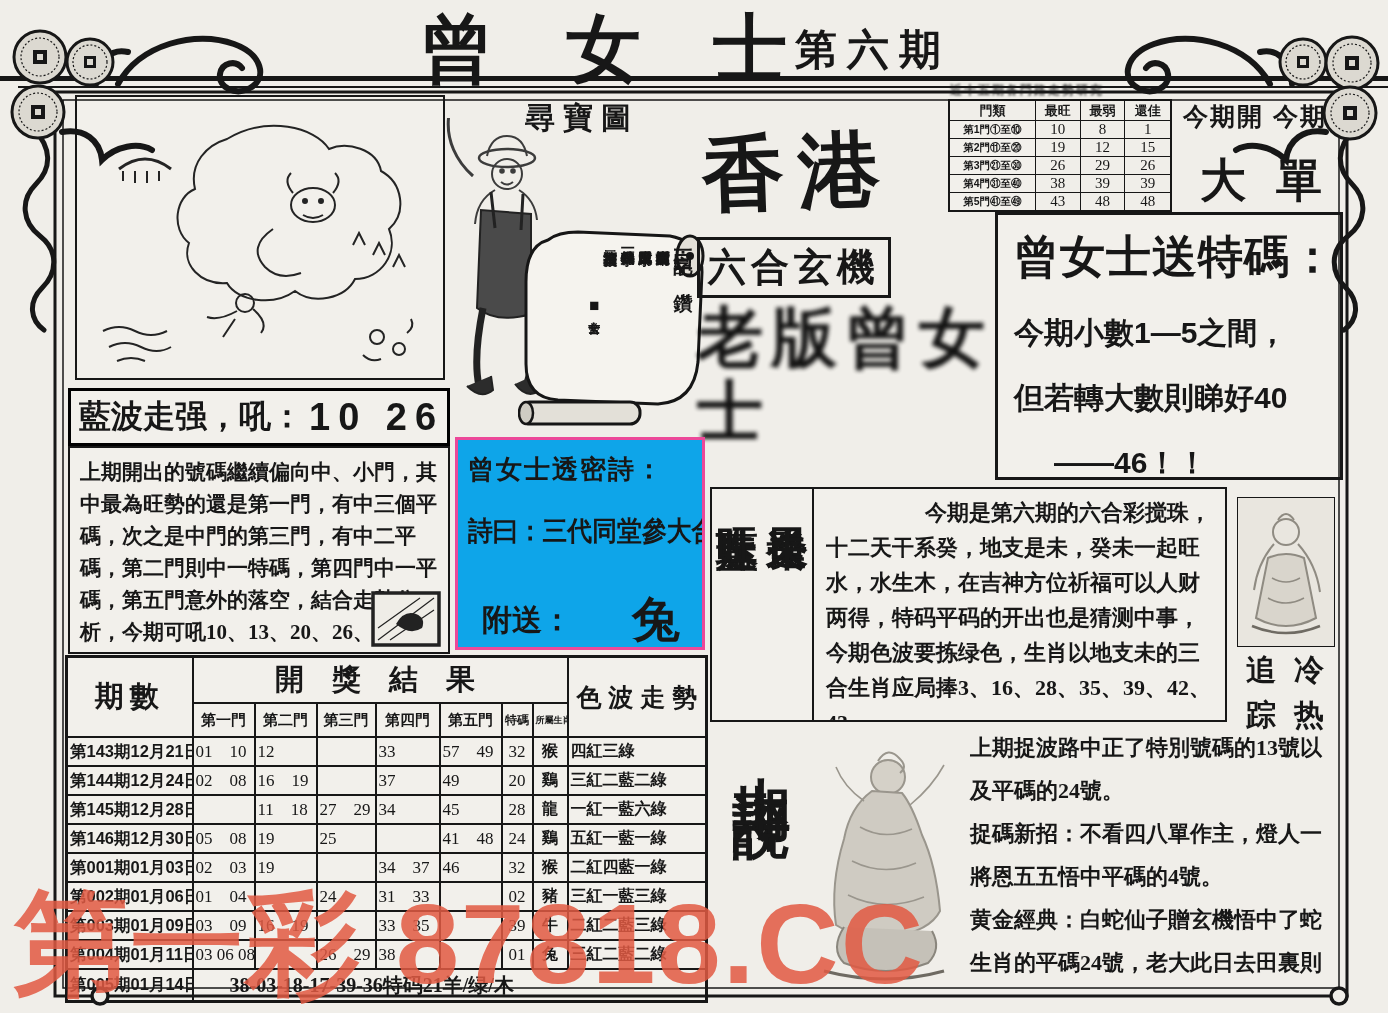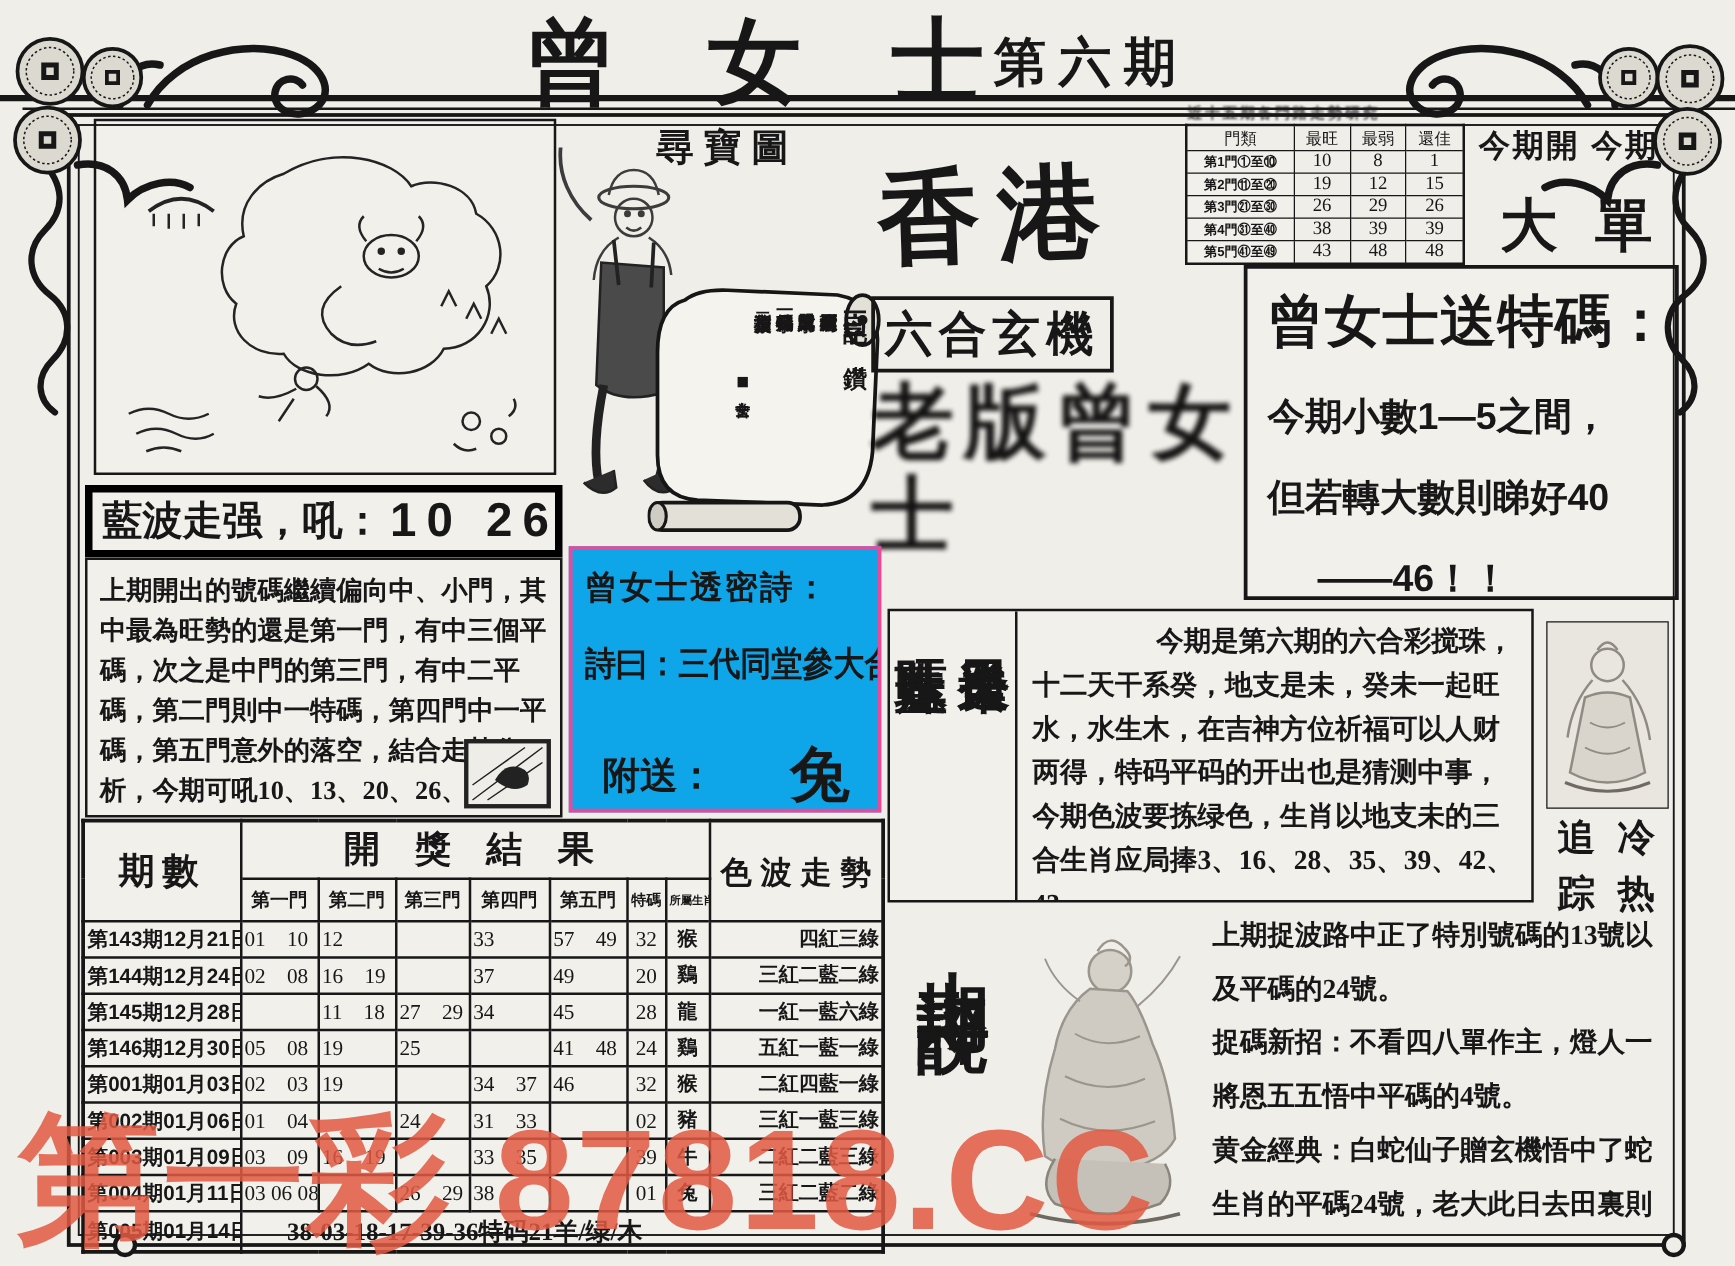--- a/index.html
+++ b/index.html
@@ -10,33 +10,33 @@
   .box{border:2.5px solid #171717;background:#f2f0eb;overflow:hidden;box-sizing:border-box;}
   .vtext{writing-mode:vertical-rl;text-orientation:upright;}
   .serif{font-family:"Liberation Serif", serif;}
   
   .masthead{font-size:74px;font-weight:800;letter-spacing:26px;white-space:nowrap;}
   .issue{font-size:42px;font-weight:700;letter-spacing:10px;white-space:nowrap;}
   
   table{border-collapse:collapse;}
   .stats{width:224px;font-size:15px;}
   .stats th,.stats td{border:1.6px solid #171717;text-align:center;padding:0;height:16px;}
-  .stats th{font-size:13px;font-weight:400;height:19px;}
+  .stats th{font-size:13px;font-weight:700;height:19px;}
   .stats td.gate{font-size:10.5px;font-weight:800;background:#f2f0eb;}
   .stats td.num{font-family:"Liberation Serif",serif;font-size:15px;}
   
   .results{width:640px;table-layout:fixed;background:#f2f0eb;}
   .results th,.results td{border:2px solid #171717;padding:0 2px;overflow:hidden;white-space:nowrap;}
   .results .h1{font-size:29px;font-weight:800;}
   .results .h2{font-size:15px;font-weight:800;text-align:center;height:32px;}
   .results td{height:27px;font-size:17px;}
   .results .period{font-weight:700;font-size:16.5px;}
   .results .num{font-family:"Liberation Serif",serif;}
   .results .zo{text-align:center;font-weight:700;font-size:16px;}
-  .results .col{text-align:right;font-weight:700;font-size:16px;}
+  .results .col{text-align:left;font-weight:700;font-size:16px;}
   .results .spn{text-align:center;}
   
   .wm{font-size:114px;font-weight:800;color:#e25a43;opacity:.85;letter-spacing:2px;
       white-space:nowrap;z-index:60;pointer-events:none;}
   .distressed{font-size:66px;font-weight:800;line-height:74px;letter-spacing:8px;
       filter:blur(2.3px) contrast(1.2);opacity:.93;}
   .para{font-family:"Liberation Serif",serif;font-weight:600;}
 </style>
 </head>
 <body>
@@ -217,21 +217,21 @@
   <div class="abs" style="left:1200px;top:150px;font-size:46px;font-weight:800;">大</div>
   <div class="abs" style="left:1276px;top:150px;font-size:46px;font-weight:800;">單</div>
 
   <div class="abs" style="left:995px;top:212px;width:348px;height:268px;border:3.5px solid #171717;box-sizing:border-box;padding:12px 16px;background:#f2f0eb;overflow:hidden;">
     <div style="font-size:45px;font-weight:800;letter-spacing:1px;white-space:nowrap;">曾女士送特碼：</div>
     <div style="font-size:30px;font-weight:800;margin-top:26px;">今期小數1—5之間，</div>
     <div style="font-size:30px;font-weight:800;margin-top:24px;">但若轉大數則睇好40</div>
     <div style="font-size:30px;font-weight:800;margin-top:24px;margin-left:40px;">——46！！</div>
   </div>
 
-  <div class="abs" style="left:68px;top:388px;width:382px;height:58px;border:6px solid #000000;box-sizing:border-box;display:flex;align-items:center;padding:0 8px;background:#f2f0eb;">
+  <div class="abs" style="left:68px;top:388px;width:382px;height:58px;border:3px solid #000000;box-sizing:border-box;display:flex;align-items:center;padding:0 8px;background:#f2f0eb;">
     <span style="font-size:32px;font-weight:800;white-space:nowrap;">藍波走强，吼：</span>
     <span style="font-size:38px;font-weight:700;letter-spacing:8px;margin-left:6px;white-space:nowrap;">10 26</span>
   </div>
   <div class="abs" style="left:68px;top:446px;width:382px;height:208px;border:2.5px solid #171717;box-sizing:border-box;padding:8px 10px;background:#f2f0eb;overflow:hidden;">
     <div class="para" style="font-size:21px;line-height:32px;">上期開出的號碼繼續偏向中、小門，其中最為旺勢的還是第一門，有中三個平碼，次之是中門的第三門，有中二平碼，第二門則中一特碼，第四門中一平碼，第五門意外的落空，結合走勢分析，今期可吼10、13、20、26、37、38、47號。</div>
     <svg class="abs" style="left:300px;top:142px;" width="72" height="58" viewBox="0 0 72 58" fill="none" stroke="#222">
       <rect x="3" y="3" width="66" height="52" stroke-width="3.5" fill="#efede7"></rect>
       <path d="M8,50 L64,8 M8,38 L50,8 M20,50 L64,20" stroke-width="1.2"></path>
       <path d="M26,34 q8,-14 20,-10 q10,4 6,14 q-12,8 -26,-4 Z" fill="#222" stroke="none"></path>
     </svg>

